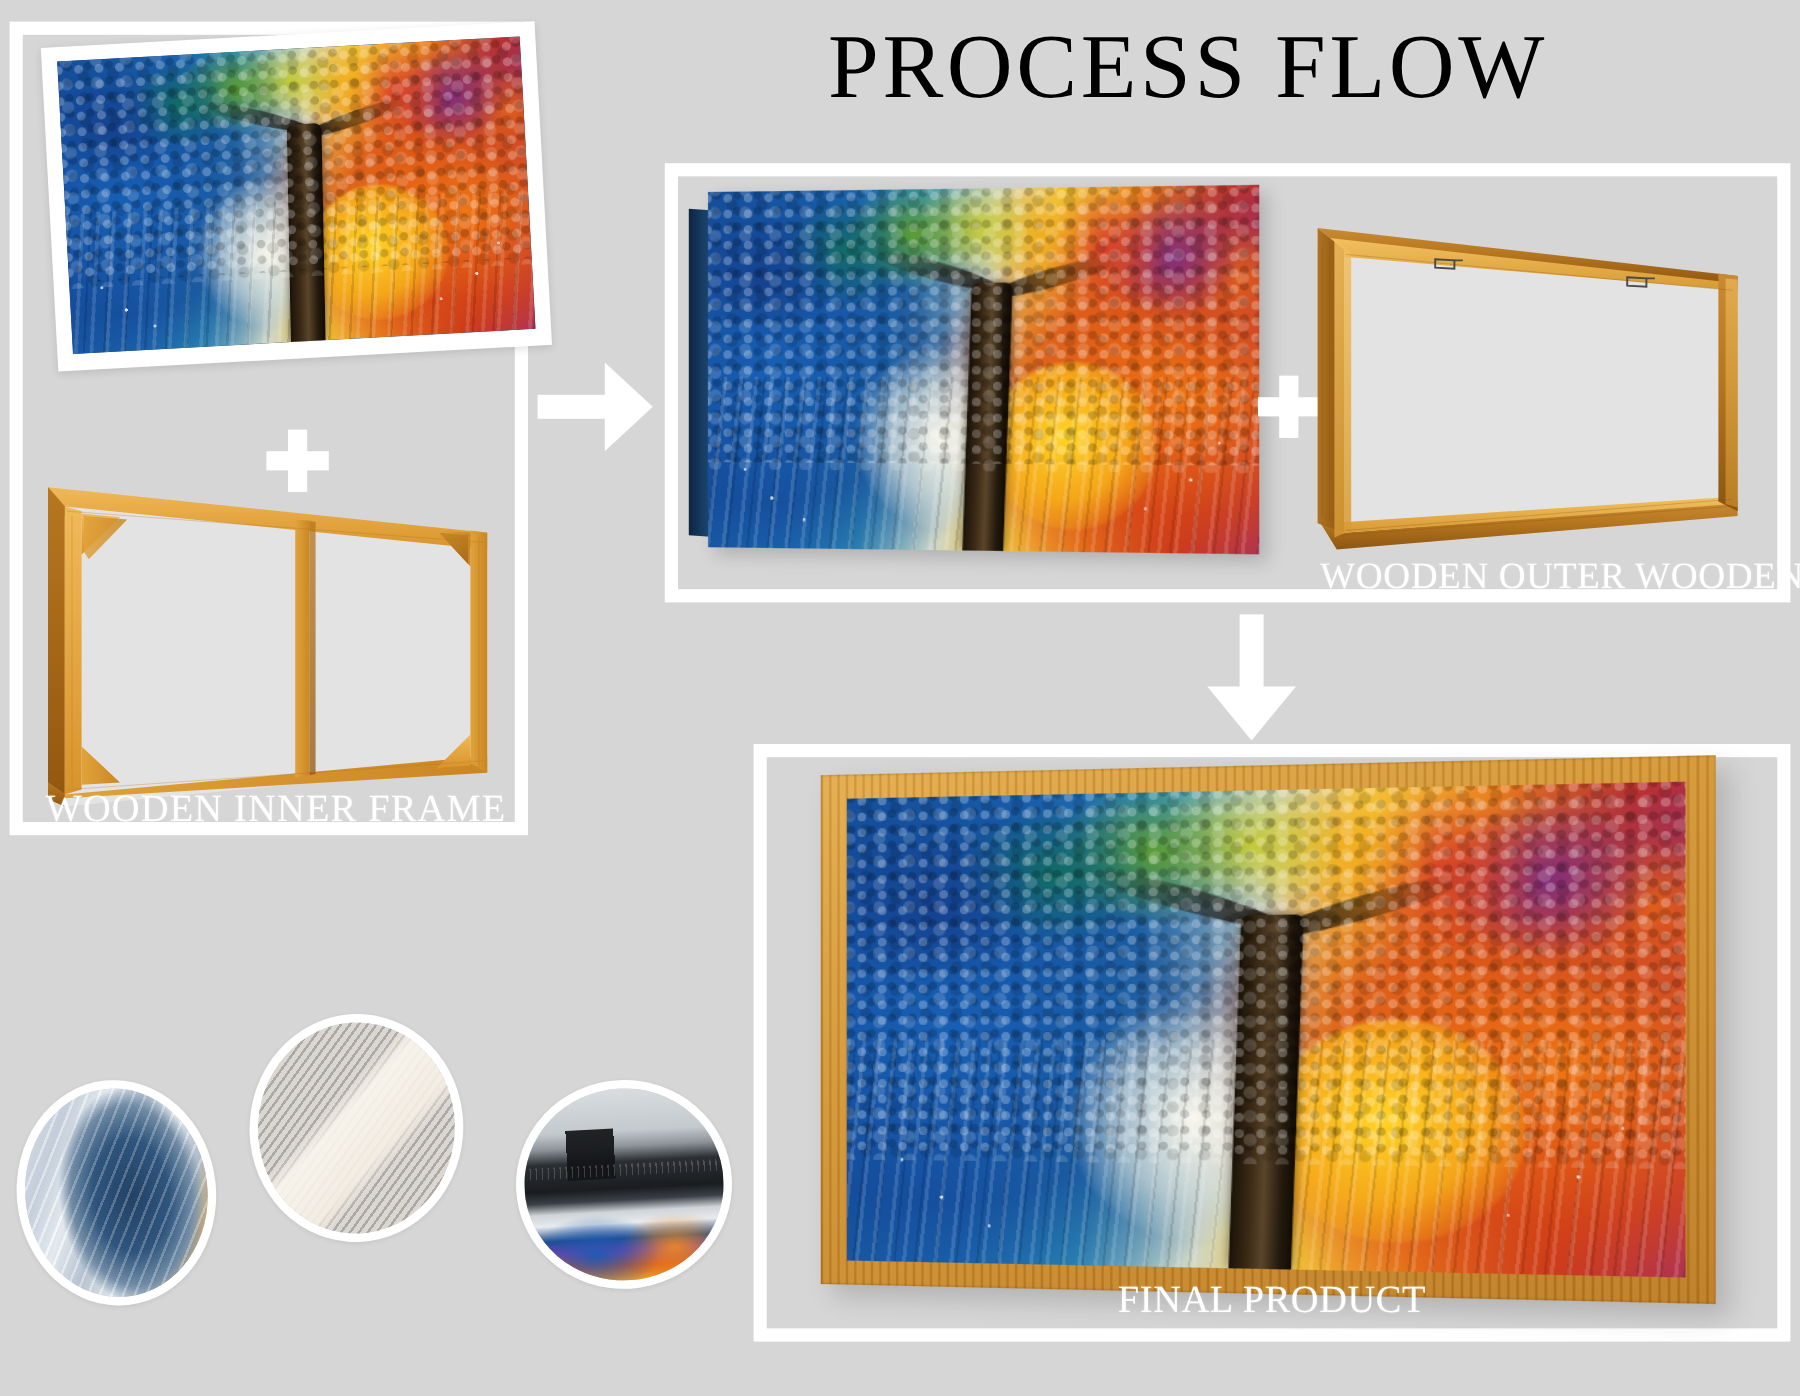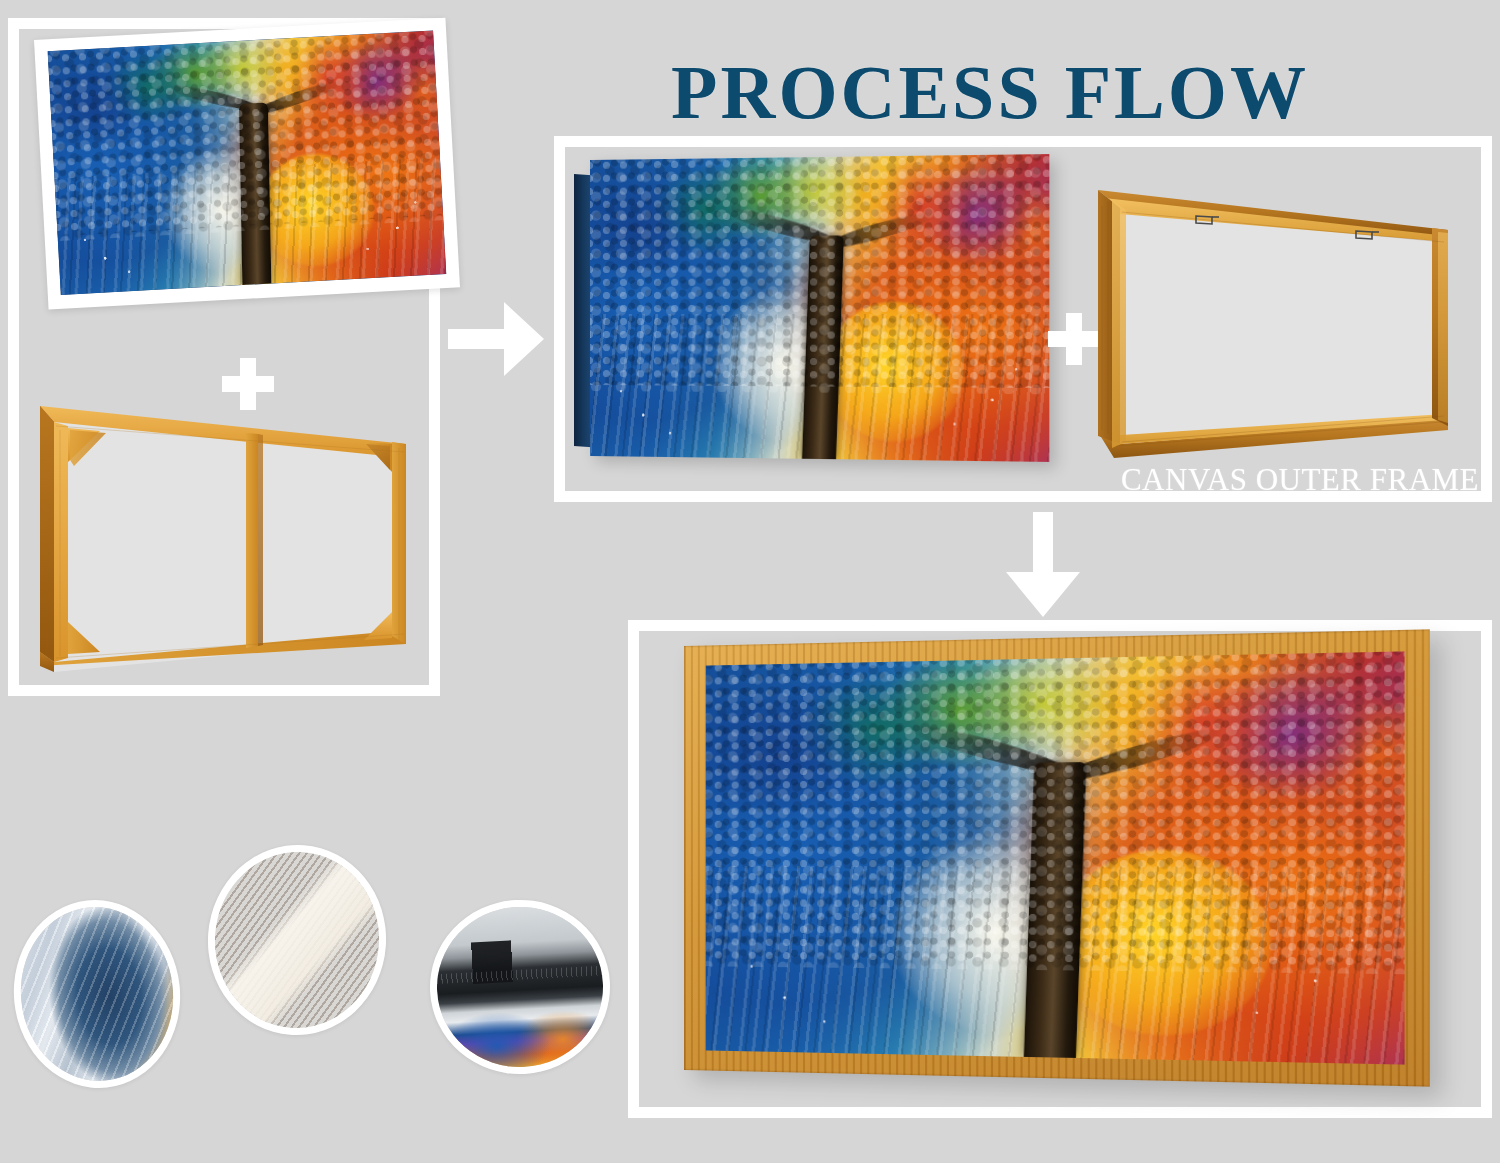--- a/index.html
+++ b/index.html
@@ -29,23 +29,22 @@
     border:11px solid #ffffff;
     background:transparent;
     box-sizing:border-box;
   }
 
   
   #title{
     left:640px;top:14px;width:700px;
     font-size:76px;line-height:84px;
     letter-spacing:3px;
-    color:#0c4a6e;
-    font-weight:700;
-    margin-top:36px;
+    color:#000000;
+    font-weight:400;
   }
 
   
   .arrow-right{
     position:absolute;
     width:96px;height:74px;
   }
   .arrow-right .shaft{
     position:absolute;left:0;top:27px;width:62px;height:20px;background:#fff;
   }
@@ -258,20 +257,21 @@
 
       <g stroke="#a9721d" stroke-width=".7" opacity=".35">
         <line x1="22" y1="26" x2="370" y2="52"></line>
         <line x1="22" y1="258" x2="370" y2="234"></line>
         <line x1="26" y1="30" x2="26" y2="256"></line>
         <line x1="365" y1="48" x2="365" y2="240"></line>
       </g>
     </svg>
   </div>
 
+  <div class="abs label" style="left:20px;top:655px;width:420px;font-size:32px;letter-spacing:1px;">WOODEN INNER FRAME</div>
 
   <div class="arrow-right" style="left:448px;top:302px;">
     <div class="shaft"></div>
       <div class="head"></div>
   </div>
 
   <div class="obox" style="left:554px;top:136px;width:938px;height:366px;"></div>
 
   <div class="abs" style="left:574px;top:160px;width:460px;height:298px;">
 
@@ -342,21 +342,21 @@
         <path d="M104,30 l16,1 l0,7 l-16,-1 z"></path>
         <line x1="120" y1="31" x2="127" y2="31"></line>
       </g>
       <g stroke="#4a4a4a" stroke-width="1.6" fill="none">
         <path d="M264,45 l16,1 l0,7 l-16,-1 z"></path>
         <line x1="280" y1="46" x2="287" y2="46"></line>
       </g>
     </svg>
   </div>
 
-  <div class="abs label" style="left:1100px;top:462px;width:400px;font-size:31px;">CANVAS OUTER FRAME</div>
+  <div class="abs label" style="left:1100px;top:462px;width:400px;font-size:31px;">WOODEN OUTER WOODEN</div>
 
   <div class="arrow-down" style="left:1006px;top:512px;">
     <div class="shaft"></div>
       <div class="head"></div>
   </div>
 
   <div class="obox" style="left:628px;top:620px;width:864px;height:498px;"></div>
 
   <div class="abs" style="left:684px;top:646px;width:700px;height:424px;">
     <div class="abs" style="left:0;top:0;width:700px;height:424px;
@@ -378,20 +378,21 @@
         <div class="branchL"></div>
           <div class="branchR"></div>
         <div class="trunk"></div>
         <div class="leaves"></div>
           <div class="leaves2"></div>
         <div class="speck"></div>
       </div>
     </div>
   </div>
 
+  <div class="abs label" style="left:890px;top:1064px;width:340px;font-size:32px;">FINAL PRODUCT</div>
 
   <div class="bubble" style="left:14px;top:900px;width:152px;height:174px;transform:rotate(-6deg);">
     <div class="bub-inner" style="background:
            radial-gradient(ellipse 55% 72% at 58% 52%, #16365c 0%, #244d77 38%, #6f8ba5 60%, rgba(0,0,0,0) 72%),
            linear-gradient(115deg,#e9eef3 0%,#cfd8e2 20%,#f4f7fa 34%,#bfcad6 48%,#eef2f6 62%,#b9c5d2 76%,#c79a4d 92%,#a87c33 100%);">
     </div>
     <div class="bub-inner" style="background:repeating-linear-gradient(118deg, rgba(255,255,255,.45) 0 2px, rgba(120,140,165,.22) 2px 9px);opacity:.6;"></div>
   </div>
 
   <div class="bubble" style="left:208px;top:845px;width:164px;height:176px;transform:rotate(4deg);">

